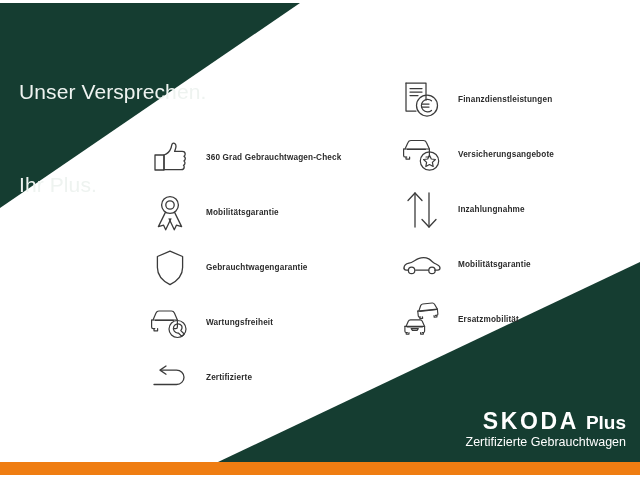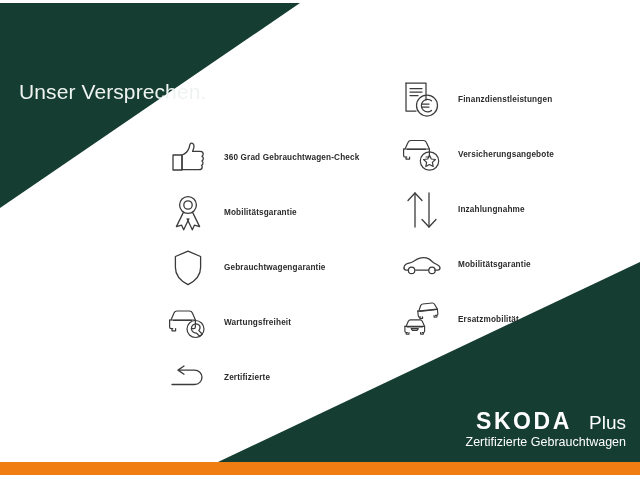--- a/index.html
+++ b/index.html
@@ -55,21 +55,21 @@
     font-size: 21px;
     line-height: 31px;
     font-weight: 400;
     letter-spacing: 0.1px;
     white-space: pre;
   }
   #headline .ln { display: block; }
 
   
   .col { position: absolute; }
-  #col-left  { left: 166px; top: 130px; width: 230px; }
+  #col-left  { left: 148px; top: 130px; width: 230px; }
   #col-right { left: 400px; top: 72px;  width: 230px; }
 
   .feature {
     display: flex;
     align-items: center;
     height: 55px;
     margin-bottom: 0px;
   }
   .feature .ico {
     width: 44px;
@@ -103,24 +103,24 @@
     line-height: 22px;
     letter-spacing: -0.2px;
     white-space: nowrap;
   }
   #brand .skoda {
     font-weight: 700;
     letter-spacing: 2.6px;
     font-size: 23px;
   }
   #brand .plus {
-    font-weight: 400;
+    font-weight: 700;
     letter-spacing: 0px;
     font-size: 19px;
-    margin-left: 17px;
+    margin-left: 7px;
   }
   #brand .line2 {
     font-size: 12.5px;
     line-height: 16px;
     font-weight: 400;
     letter-spacing: 0px;
     white-space: nowrap;
     text-align: right;
   }
 </style>
@@ -130,20 +130,21 @@
 <div id="stage">
 
   <div class="shape" id="green-top"></div>
   <div class="shape" id="green-bottom"></div>
   <div class="shape" id="orange-bar"></div>
   <div class="shape" id="white-top-strip"></div>
   <div class="shape" id="white-bottom-strip"></div>
 
   <div id="headline">
     <span class="ln">Unser Versprechen.</span>
+    <span class="ln">Ihr Plus.</span>
   </div>
 
   <div class="col" id="col-left">
 
     <div class="feature">
       <span class="ico">
         <svg width="34" height="32" viewBox="0 0 34 32" fill="none" stroke="#3b3b3b" stroke-width="1.3" stroke-linejoin="round" stroke-linecap="round">
           <path d="M2 13 h9 v15 H2 z"></path>
           <path d="M11 13 c3 -1 6 -4 7 -7 c0.7 -2 0.4 -4 1.8 -4.6 c1.6 -0.7 3.2 0.6 3.2 2.8 c0 2 -0.8 3.6 -1.4 5.2 h7.6 c1.7 0 3 1.2 3 2.7 c0 1 -0.5 1.8 -1.2 2.3 c0.8 0.4 1.3 1.2 1.3 2.2 c0 1 -0.5 1.8 -1.3 2.3 c0.6 0.5 1 1.2 1 2.1 c0 1 -0.6 1.9 -1.5 2.3 c0.4 0.4 0.7 1 0.7 1.7 c0 1.5 -1.3 2.7 -3 2.7 H11 z"></path>
         </svg>

